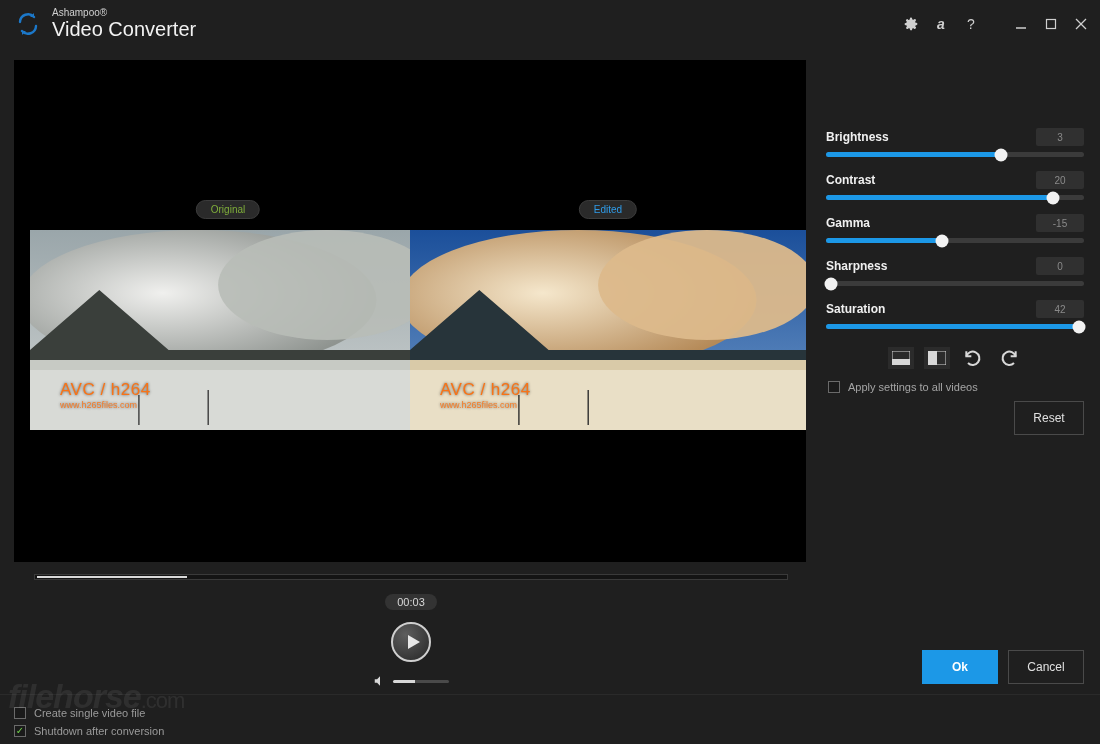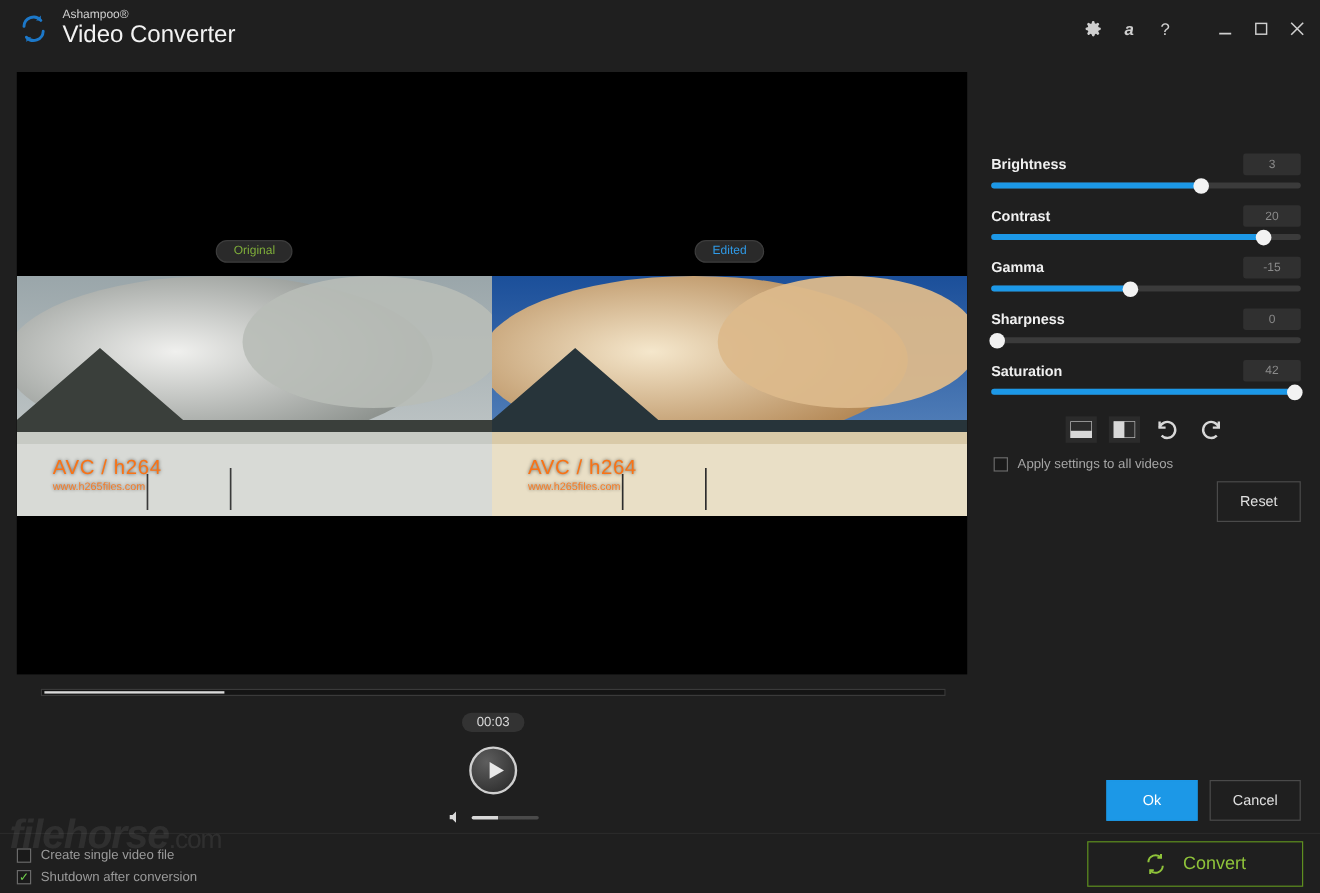--- a/index.html
+++ b/index.html
@@ -43,21 +43,21 @@
   }
   .preview-stage {
     width: 792px; height: 526px;
     background:#000;
     position:relative;
     overflow: hidden;
   }
   .preview-half {
     position:absolute; top:0; width:50%; height:100%;
   }
-  .preview-half.left { left:0; }
+  .preview-half.left { left:16px; }
   .preview-half.right { left:50%; }
 
   .label-chip {
     position:absolute; top:140px; left:50%; transform:translateX(-50%);
     padding:3px 14px;
     border-radius:10px;
     font-size:10px;
     background:#2a2a2a;
     border:1px solid #3c3c3c;
   }
@@ -176,21 +176,21 @@
   .btn {
     height:34px; min-width:70px;
     border:1px solid #4a4a4a;
     background:transparent;
     color:#e0e0e0;
     font-size:12px;
     cursor:pointer;
     display:flex; align-items:center; justify-content:center;
     padding:0 16px;
   }
-  .btn.primary { background:#1c98e7; border-color:#1c98e7; color:#fff; font-weight:400;}
+  .btn.primary { background:#1c98e7; border-color:#1c98e7; color:#fff; font-weight:700;}
 
   .ok-cancel {
     position:absolute; right:16px; bottom:60px;
     display:flex; gap:10px;
   }
 
   
   .footer {
     position:absolute; left:0; bottom:0; width:100%; height:50px;
     display:flex; align-items:center; justify-content:space-between;
@@ -461,26 +461,17 @@
       <div class="check-box"></div>
       <span>Create single video file</span>
     </div>
     <div class="footer-check on">
       <div class="check-box">
           <span class="tick">✓</span>
         </div>
       <span>Shutdown after conversion</span>
     </div>
   </div>
-  <button class="convert-btn">
-    <svg width="18" height="18" viewBox="0 0 24 24" fill="none" stroke="currentColor" stroke-width="2.2">
-      <path d="M4 10 A8 8 0 0 1 18 5"></path>
-        <polyline points="18,1 18,5 14,5"></polyline>
-      <path d="M20 14 A8 8 0 0 1 6 19"></path>
-        <polyline points="6,23 6,19 10,19"></polyline>
-    </svg>
-    <span>Convert</span>
-  </button>
 </div>
 
 <div class="watermark">
   <span>filehorse</span><span class="dom">.com</span>
 </div>
 
 </body></html>

